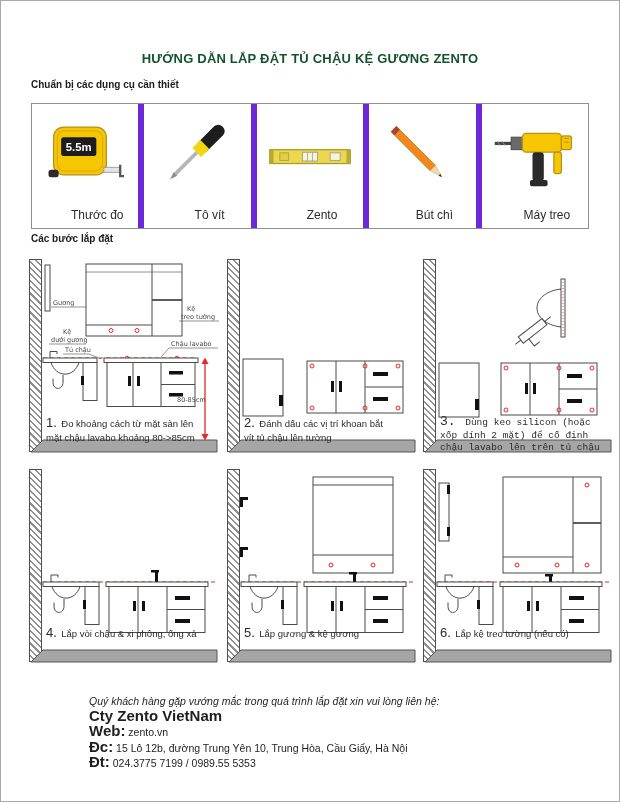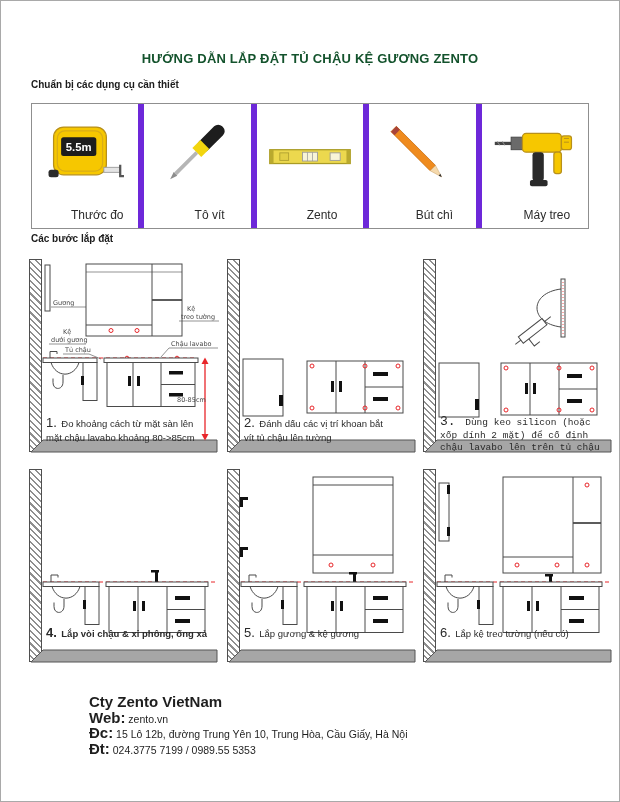--- a/index.html
+++ b/index.html
@@ -259,21 +259,21 @@
           <circle class="red" cx="136" cy="151" r="2"></circle>
           <circle class="red" cx="169" cy="151" r="2"></circle>
       </g>
     </svg>
     <div class="cap" style="padding-right:8px;font-family:Liberation Mono, monospace;">
       <span class="cap-num">3.</span>
       <span class="cap-text">Dùng keo silicon (hoặc xốp dính 2 mặt) để cố định chậu lavabo lên trên tủ chậu</span>
     </div>
   </div>
 
-  <div class="panel" style="left:28px;top:468px;font-weight:bold;">
+  <div class="panel" style="left:28px;top:468px;">
     <div class="wall"></div>
     <svg class="diagram" width="192" height="200" viewBox="0 0 192 200">
       <polygon class="floor" points="14,181 188,181 188,193 2,193"></polygon>
       <line class="red" x1="14" y1="113" x2="188" y2="113" stroke-dasharray="4 3"></line>
       <g>
         <path class="ln" d="M22,113 v-7 h7 v2.5"></path>
         <rect class="wht" x="14" y="113" width="56" height="4.5"></rect>
         <path class="ln" d="M23,117.5 C28,133 46,133 51,117.5"></path>
         <path class="ln" d="M35,130 v7 c0,8.5 -10,8.5 -10,0.5 v-4"></path>
         <rect class="ln" x="56" y="117.5" width="14" height="38"></rect>
@@ -387,20 +387,21 @@
           <rect class="kf" x="146" y="150" width="15" height="4"></rect>
       </g>
     </svg>
     <div class="cap">
       <span class="cap-num">6.</span>
       <span class="cap-text">Lắp kệ treo tường (nếu có)</span>
     </div>
   </div>
 
   <div class="foot">
+    <div class="it">Quý khách hàng gặp vướng mắc trong quá trình lắp đặt xin vui lòng liên hệ:</div>
     <div><b>Cty Zento VietNam</b></div>
     <div><b>Web:</b>
          <span>zento.vn</span></div>
     <div><b>Đc:</b>
          <span>15 Lô 12b, đường Trung Yên 10, Trung Hòa, Cầu Giấy, Hà Nội</span></div>
     <div><b>Đt:</b>
          <span>024.3775 7199 / 0989.55 5353</span></div>
   </div>
 
 </div>

